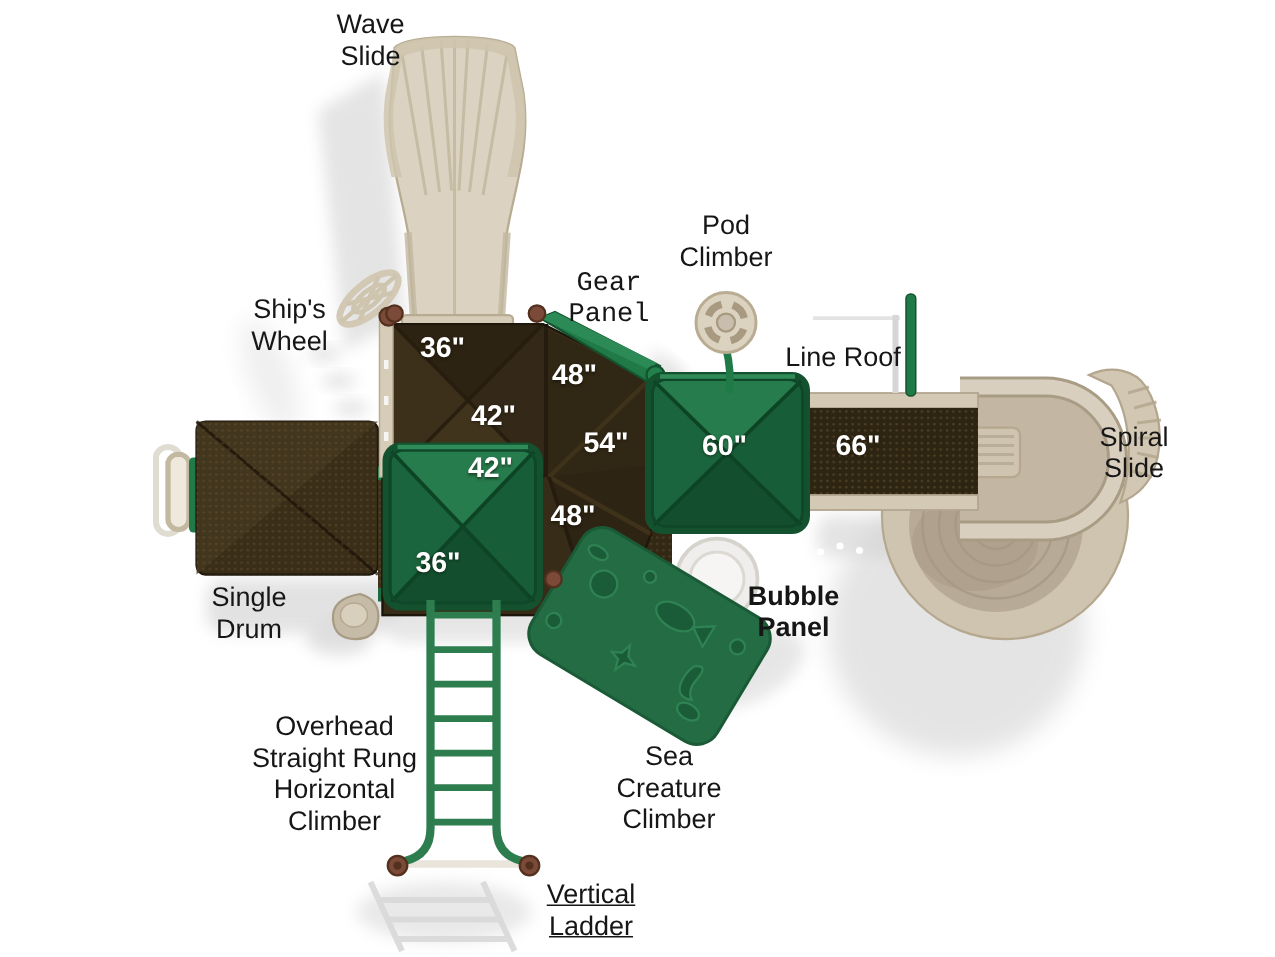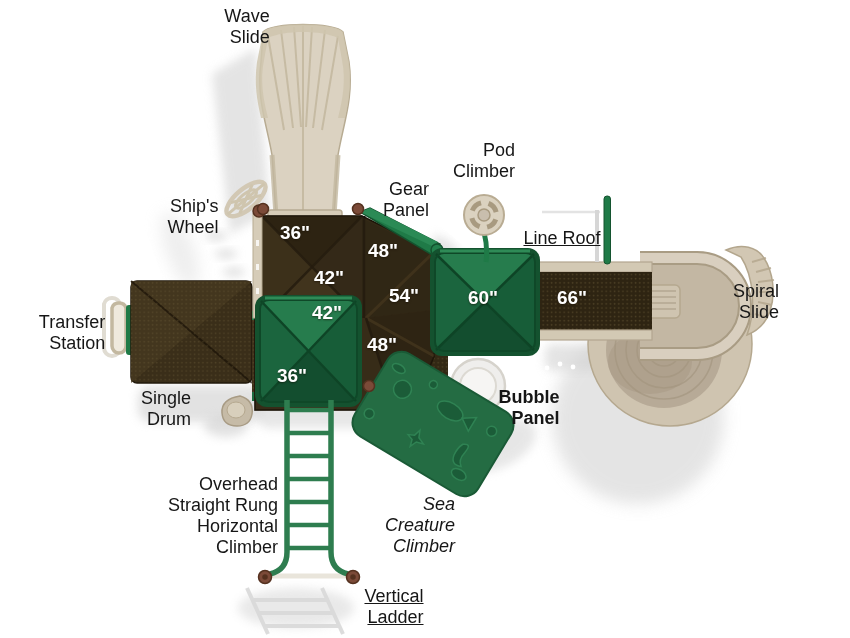--- a/index.html
+++ b/index.html
@@ -1,18 +1,18 @@
 <!DOCTYPE html>
 <html><head>
 <meta charset="utf-8">
 <style>
   html,body{margin:0;padding:0;background:#ffffff;}
   #stage{position:relative;width:850px;height:638px;background:#ffffff;overflow:hidden;
          font-family:"Liberation Sans",sans-serif;}
-  .lbl{position:absolute;transform:translateX(-50%);text-align:right;
+  .lbl{position:absolute;transform:translateX(-50%);text-align:center;
        font-size:18px;line-height:1.17;color:#161616;white-space:pre-line;}
   .num{position:absolute;transform:translate(-50%,-50%);
        font-size:19px;font-weight:bold;color:#ffffff;
        text-shadow:0 1px 2px rgba(20,12,0,.55);}
   svg{position:absolute;left:0;top:0;}
 </style>
 </head>
 <body>
 
 <div id="stage">
@@ -254,38 +254,36 @@
   <g>
     <path d="M240,396 q14,4 12,18 q-2,12 -15,12 q-14,0 -15,-13 q-1,-14 18,-17 z" fill="#c6bba7" stroke="#a89b84" stroke-width="1.5"></path>
     <ellipse cx="236" cy="410" rx="9" ry="8" fill="#d8cfbc" stroke="#b5a88f" stroke-width="1"></ellipse>
   </g>
 </svg>
 
   <div class="lbl" style="left:247px;top:6px;">Wave
 Slide</div>
   <div class="lbl" style="left:193px;top:196px;">Ship's
 Wheel</div>
-  <div class="lbl" style="left:406px;top:179px;">Gear
+  <div class="lbl" style="left:406px;top:179px;font-family:Liberation Mono, monospace;">Gear
 Panel</div>
   <div class="lbl" style="left:484px;top:140px;">Pod
 Climber</div>
-  <div class="lbl" style="left:562px;top:228px;text-decoration:underline;">Line Roof</div>
+  <div class="lbl" style="left:562px;top:228px;">Line Roof</div>
   <div class="lbl" style="left:756px;top:281px;">Spiral
 Slide</div>
-  <div class="lbl" style="left:72px;top:312px;">Transfer
-Station</div>
   <div class="lbl" style="left:166px;top:388px;">Single
 Drum</div>
   <div class="lbl" style="left:223px;top:474px;">Overhead
 Straight Rung
 Horizontal
 Climber</div>
   <div class="lbl" style="left:394px;top:586px;text-decoration:underline;">Vertical
 Ladder</div>
-  <div class="lbl" style="left:420px;top:494px;font-style:italic;">Sea
+  <div class="lbl" style="left:446px;top:494px;">Sea
 Creature
 Climber</div>
   <div class="lbl" style="left:529px;top:387px;font-weight:bold;">Bubble
 Panel</div>
 
   <div class="num" style="left:295px;top:233px;">36"</div>
   <div class="num" style="left:383px;top:251px;">48"</div>
   <div class="num" style="left:329px;top:278px;">42"</div>
   <div class="num" style="left:404px;top:296px;">54"</div>
   <div class="num" style="left:483px;top:298px;">60"</div>

